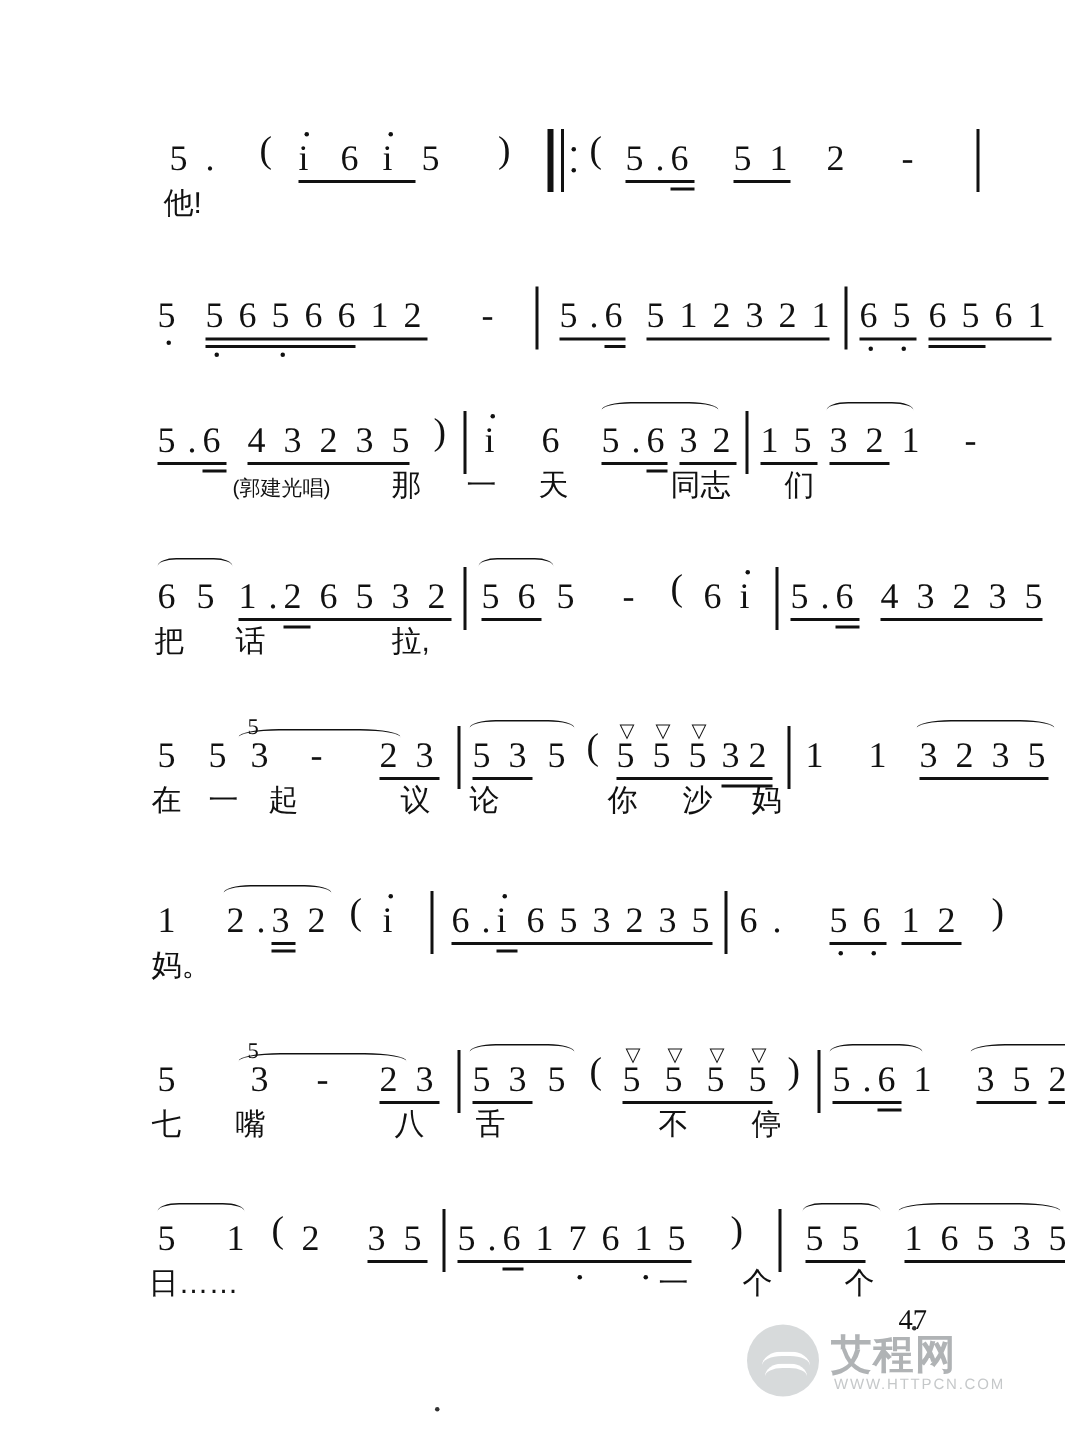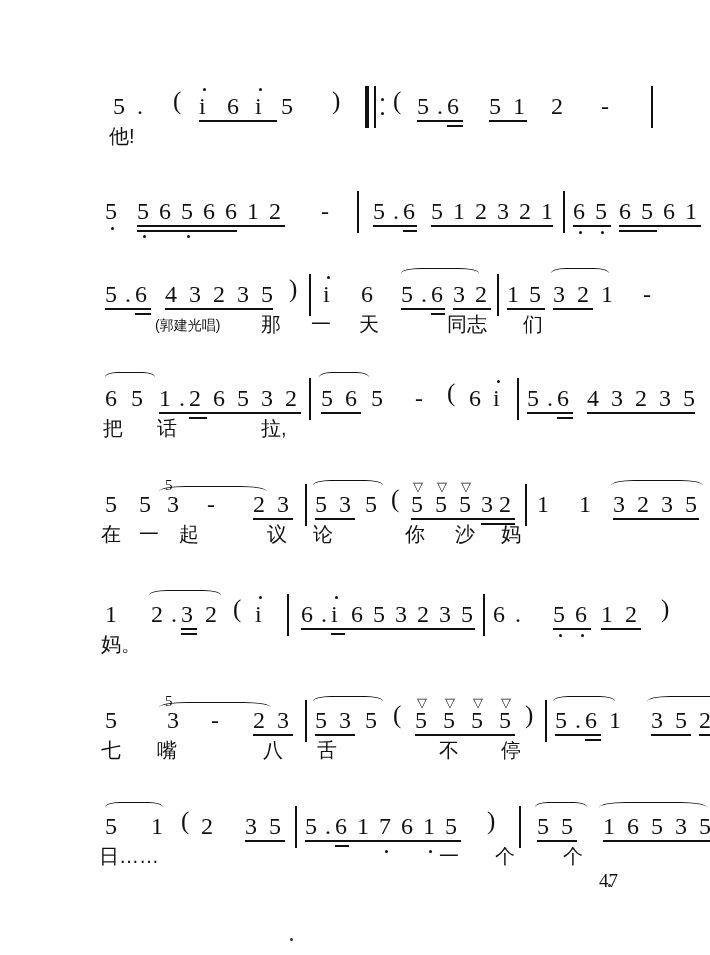--- a/index.html
+++ b/index.html
@@ -549,14 +549,22 @@
       <span class="g lyr" style="left:344px;top:0;">一</span>
       <span class="g lyr" style="left:400px;top:0;">个</span>
       <span class="g lyr" style="left:468px;top:0;">个</span>
     </div>
   </div>
 
   <div class="pagenum">47</div>
   <div class="speck" style="left:608px;top:884px;"></div>
   <div class="speck" style="left:290px;top:938px;"></div>
 
+  <div class="watermark">
+    <div class="wm-circle">
+      <div class="wm-wave"></div>
+      <div class="wm-wave2"></div>
+    </div>
+    <div class="wm-text">艾程网</div>
+    <div class="wm-sub">WWW.HTTPCN.COM</div>
+  </div>
 
 </div>
 
 </body></html>

